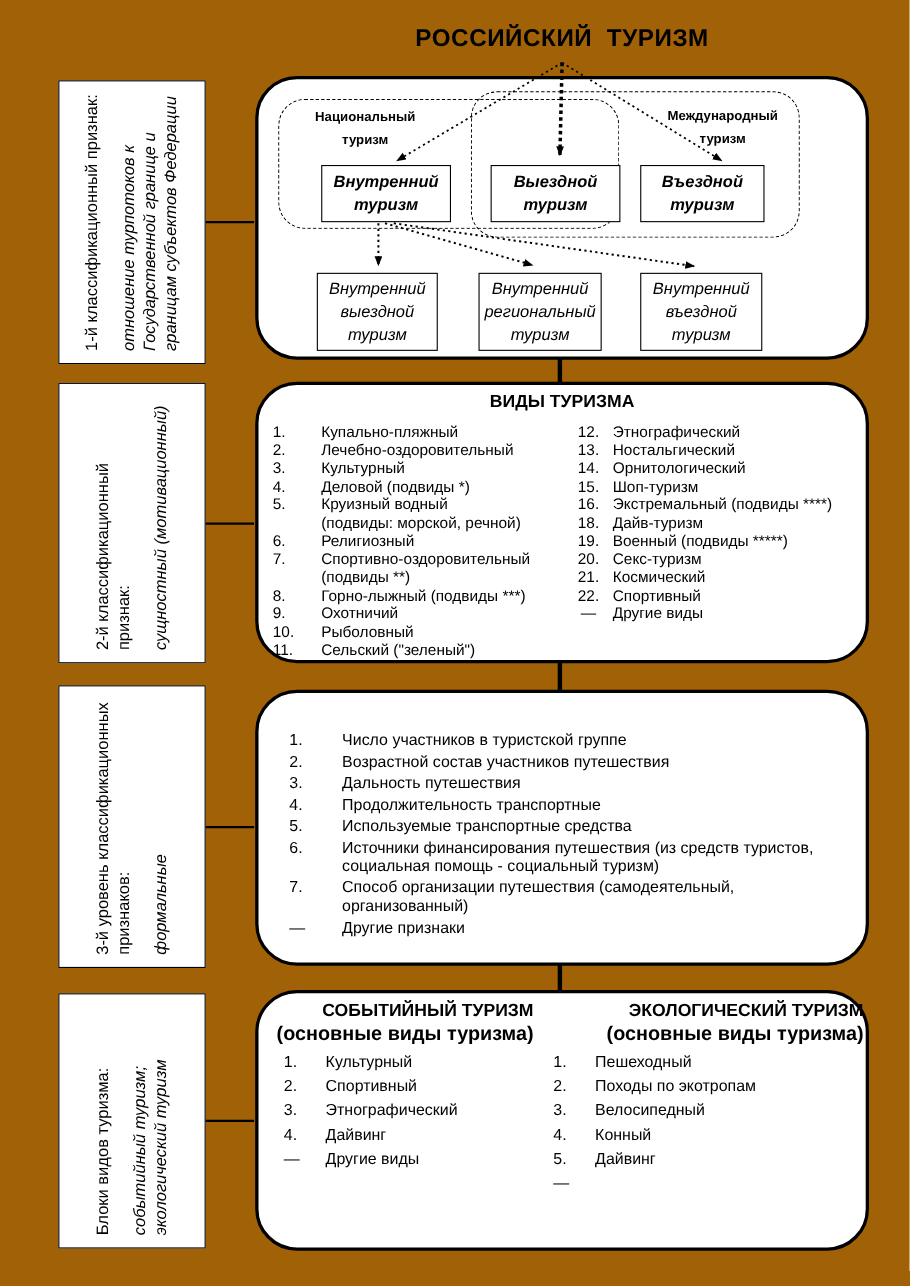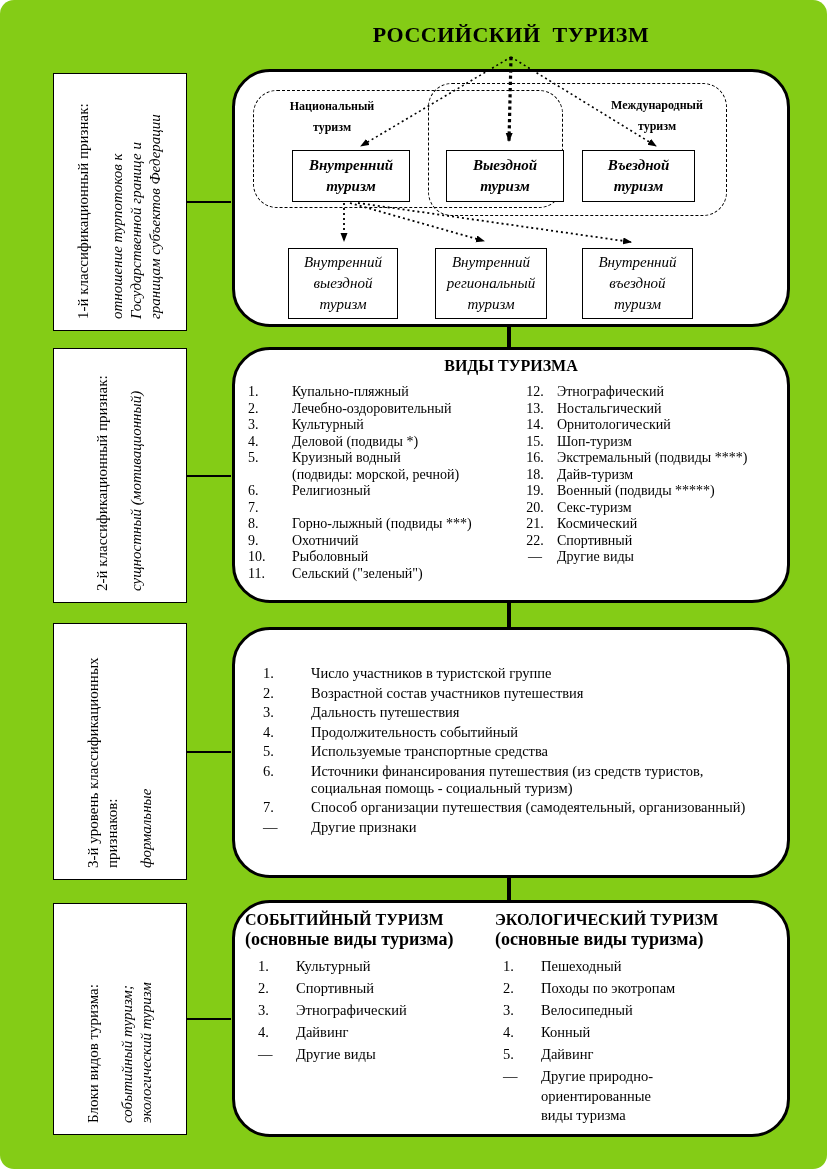--- a/index.html
+++ b/index.html
@@ -1,17 +1,17 @@
 <!DOCTYPE html>
 <html><head>
 <meta charset="utf-8">
 <style>
   html,body{margin:0;padding:0;background:#fff;}
-  .page{position:relative;width:827px;height:1169px;background:#84cc16;color:#000;
-        font-family:Liberation Serif, serif;overflow:hidden;border-radius:14px;}
+  .page{position:relative;width:827px;height:1169px;background:#a16207;color:#000;
+        font-family:Liberation Sans, sans-serif;overflow:hidden;}
   .title{position:absolute;left:232px;top:22px;width:558px;text-align:center;
          font-size:22px;font-weight:bold;white-space:pre;letter-spacing:.5px;}
   
   .side-box{position:absolute;left:53px;width:134px;border:1.5px solid #000;box-sizing:border-box;background:#fff;}
   .vrot{position:absolute;left:0;top:0;transform-origin:0 0;display:flex;flex-direction:column;
         justify-content:center;align-items:flex-start;gap:15px;box-sizing:border-box;padding:4px 10px;}
   .vhead{font-size:15px;line-height:19px;white-space:pre-line;}
   .vsub{font-size:15px;line-height:19px;font-style:italic;white-space:pre-line;}
   
   .blk{position:absolute;left:232px;width:558px;border:3px solid #000;border-radius:38px;
@@ -31,21 +31,21 @@
   .num{flex:none;}
   .txt{white-space:pre-line;}
   .lst-compact{font-size:14px;line-height:16.5px;}
   .lst-compact .num{width:44px;}
   .lst-airy{font-size:14.5px;line-height:17px;}
   .lst-airy .li{margin-bottom:2.5px;}
   .lst-airy .num{width:48px;}
   .lst-b4{font-size:14.5px;line-height:19.5px;}
   .lst-b4 .li{margin-bottom:2.5px;}
   .lst-b4 .num{width:38px;}
-  .col-title{position:absolute;text-align:left;font-weight:bold;}
+  .col-title{position:absolute;text-align:right;font-weight:bold;}
   .col-title .t1{font-size:16px;line-height:20px;}
   .col-title .t2{font-size:18px;line-height:19px;}
   svg.overlay{position:absolute;left:0;top:0;pointer-events:none;}
 </style>
 </head>
 <body>
 
 <div class="page">
 
   <div class="title">РОССИЙСКИЙ  ТУРИЗМ</div>
@@ -127,20 +127,22 @@
         <span class="num">5.</span>
         <span class="txt">Круизный водный
 (подвиды: морской, речной)</span>
       </li>
     <li class="li">
         <span class="num">6.</span>
         <span class="txt">Религиозный</span>
       </li>
     <li class="li">
         <span class="num">7.</span>
+        <span class="txt">Спортивно-оздоровительный
+(подвиды **)</span>
       </li>
     <li class="li">
         <span class="num">8.</span>
         <span class="txt">Горно-лыжный (подвиды ***)</span>
       </li>
     <li class="li">
         <span class="num">9.</span>
         <span class="txt">Охотничий</span>
       </li>
     <li class="li">
@@ -208,21 +210,21 @@
     <li class="li">
         <span class="num">2.</span>
         <span class="txt">Возрастной состав участников путешествия</span>
       </li>
     <li class="li">
         <span class="num">3.</span>
         <span class="txt">Дальность путешествия</span>
       </li>
     <li class="li">
         <span class="num">4.</span>
-        <span class="txt">Продолжительность событийный</span>
+        <span class="txt">Продолжительность транспортные</span>
       </li>
     <li class="li">
         <span class="num">5.</span>
         <span class="txt">Используемые транспортные средства</span>
       </li>
     <li class="li">
         <span class="num">6.</span>
         <span class="txt">Источники финансирования путешествия (из средств туристов,
 социальная помощь - социальный туризм)</span>
       </li>
@@ -283,23 +285,20 @@
     <li class="li">
         <span class="num">4.</span>
         <span class="txt">Конный</span>
       </li>
     <li class="li">
         <span class="num">5.</span>
         <span class="txt">Дайвинг</span>
       </li>
     <li class="li">
         <span class="num">—</span>
-        <span class="txt">Другие природно-
-ориентированные
-виды туризма</span>
       </li>
   </ul>
 
   <svg class="overlay" width="827" height="1169" viewBox="0 0 827 1169">
     <defs>
       <marker id="ah" markerWidth="10" markerHeight="8" refX="8" refY="3.5" orient="auto" markerUnits="userSpaceOnUse">
         <path d="M0,0 L9,3.5 L0,7 Z" fill="#000"></path>
       </marker>
     </defs>
 

